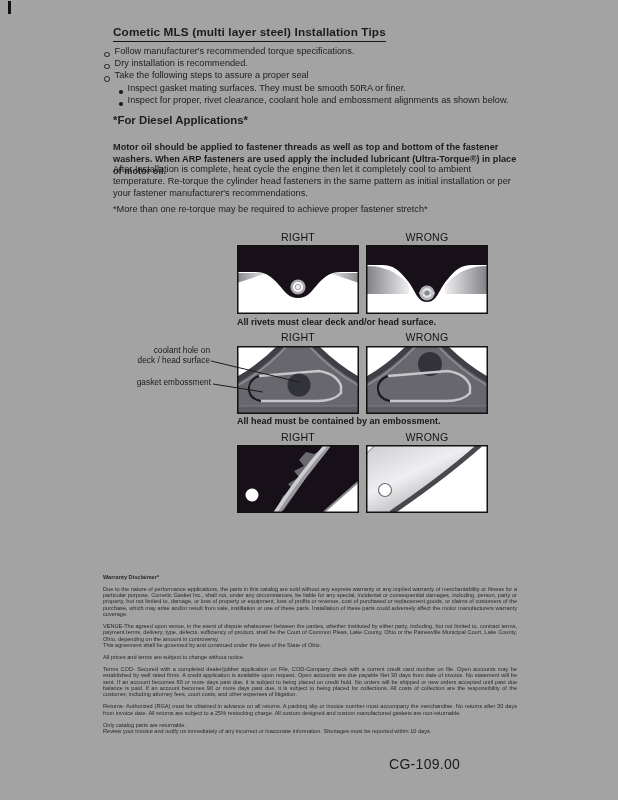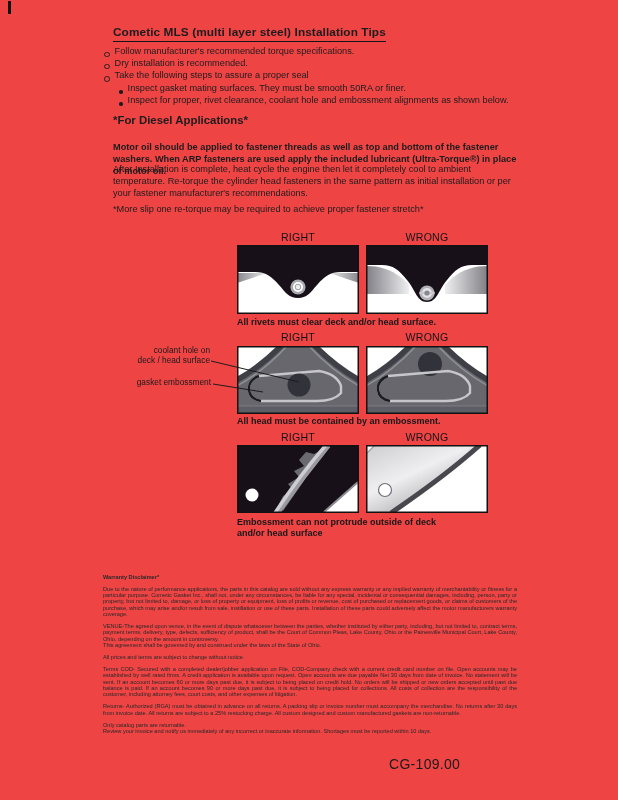--- a/index.html
+++ b/index.html
@@ -1,17 +1,17 @@
 <!DOCTYPE html>
 <html style="--ink: #1c1c1e; --diagram-dark: #181019; --diagram-gray: #67676d; --emboss-line: #c6c6cb;"><head>
 <meta charset="utf-8">
 <style>
   html,body{margin:0;padding:0;background:#ffffff;}
   .page{
-    position:relative;width:618px;height:800px;background:#ef4444;overflow:hidden;
+    position:relative;width:618px;height:800px;background:#a3a3a3;overflow:hidden;
     font-family:"Liberation Sans","DejaVu Sans",sans-serif;color:var(--ink,#1c1c1e);
   }
   .regmark{position:absolute;left:8px;top:1px;width:2.5px;height:13px;background:#111;}
   .title{
     position:absolute;left:113px;top:25px;margin:0;font-size:11.8px;font-weight:bold;
     letter-spacing:.1px;border-bottom:1.6px solid #151518;padding-bottom:2px;display:inline-block;
     white-space:nowrap;
   }
   .tips{position:absolute;left:104px;top:45px;width:430px;}
   .brow{display:flex;gap:5px;align-items:flex-end;font-size:9.2px;line-height:12.2px;}
@@ -64,21 +64,21 @@
     </div>
     <div class="brow sub">
       <span class="bm-f"></span>
       <span>Inspect for proper, rivet clearance, coolant hole and embossment alignments as shown below.</span>
     </div>
   </div>
 
   <h2 class="dieselh">*For Diesel Applications*</h2>
   <p class="bodytext p1">Motor oil should be applied to fastener threads as well as top and bottom of the fastener washers. When ARP fasteners are used apply the included lubricant (Ultra-Torque®) in place of motor oil.</p>
   <p class="bodytext p2">After Installation is complete, heat cycle the engine then let it completely cool to ambient temperature. Re-torque the cylinder head fasteners in the same pattern as initial installation or per your fastener manufacturer's recommendations.</p>
-  <p class="bodytext note">*More slip one re-torque may be required to achieve proper fastener stretch*</p>
+  <p class="bodytext note">*More than one re-torque may be required to achieve proper fastener stretch*</p>
 
   <div class="fr-label" style="left:237px;top:231px;">RIGHT</div>
   <div class="fr-label" style="left:366px;top:231px;">WRONG</div>
 
   <div class="panel" style="left:237px;top:245px;">
     <svg viewBox="0 0 122 69" aria-hidden="true">
       <defs>
         <linearGradient id="wL1" x1="0" y1="0" x2="1" y2="0">
             <stop offset="0" stop-color="#86868c"></stop>
             <stop offset="1" stop-color="#eaeaec"></stop>
@@ -204,22 +204,20 @@
       <rect width="122" height="68" fill="#ffffff"></rect>
       <path d="M10,0 H114 Q78,32 24,68 H0 V10 Q3,2 10,0 Z" fill="url(#gB3)"></path>
       <polygon points="0,0 9,0 0,9" fill="#ffffff"></polygon>
       <line x1="0" y1="9" x2="9" y2="0" stroke="#9a9aa0" stroke-width="1.2"></line>
       <path d="M114,0 Q78,32 25,68" stroke="#47474d" stroke-width="5" fill="none"></path>
       <circle cx="19" cy="45" r="6.5" fill="#ffffff" stroke="#70707a" stroke-width="1.2"></circle>
       <rect x="0.75" y="0.75" width="120.5" height="66.5" fill="none" stroke="#121212" stroke-width="1.5"></rect>
     </svg>
   </div>
 
-  <p class="fcap preline" style="top:517px;width:300px;">Embossment can not protrude outside of deck
-and/or head surface</p>
 
   <div class="legal">
     <p class="lh">Warranty Disclaimer*</p>
     <p>Due to the nature of performance applications, the parts in this catalog are sold without any express warranty or any implied warranty of merchantability or fitness for a particular purpose.  Cometic Gasket Inc., shall not, under any circumstances, be liable for any special, incidental or consequential damages, including, person, party or property, but not limited to, damage, or loss of property or equipment, loss of profits or revenue, cost of purchased or replacement goods, or claims of customers of the purchase, which may arise and/or result from sale, instillation or use of these parts.  Installation of these parts could adversely affect the motor manufacturers warranty coverage.</p>
     <p class="tight">VENUE-The agreed upon venue, in the event of dispute whatsoever between the parties, whether instituted by either party, including, but not limited to, contract terms, payment terms, delivery, type, defects, sufficiency of product, shall be the Court of Common Pleas, Lake County, Ohio or the Painesville Municipal Court, Lake County, Ohio, depending on the amount in controversy.</p>
     <p>This agreement shall be governed by and construed under the laws of the State of Ohio.</p>
     <p>All prices and terms are subject to change without notice.</p>
     <p>Terms COD- Secured with a completed dealer/jobber application on File, COD-Company check with a current credit card number on file.  Open accounts may be established by well rated firms.  A credit application is available upon request.  Open accounts are due payable Net 30 days from date of invoice.  No statement will be sent.  If an account becomes 60 or more days past due, it is subject to being placed on credit hold.  No orders will be shipped or new orders accepted until past due balance is paid.  If an account becomes 90 or more days past due, it is subject to being placed for collections.  All costs of collection are the responsibility of the customer, including attorney fees, court costs, and other expenses of litigation.</p>
     <p>Returns- Authorized (RGA) must be obtained in advance on all returns.  A packing slip or invoice number must accompany the merchandise.  No returns after 30 days from invoice date.  All returns are subject to a 25% restocking charge.  All custom designed and custom manufactured gaskets are non-returnable.</p>
     <p class="tight">Only catalog parts are returnable.</p>

